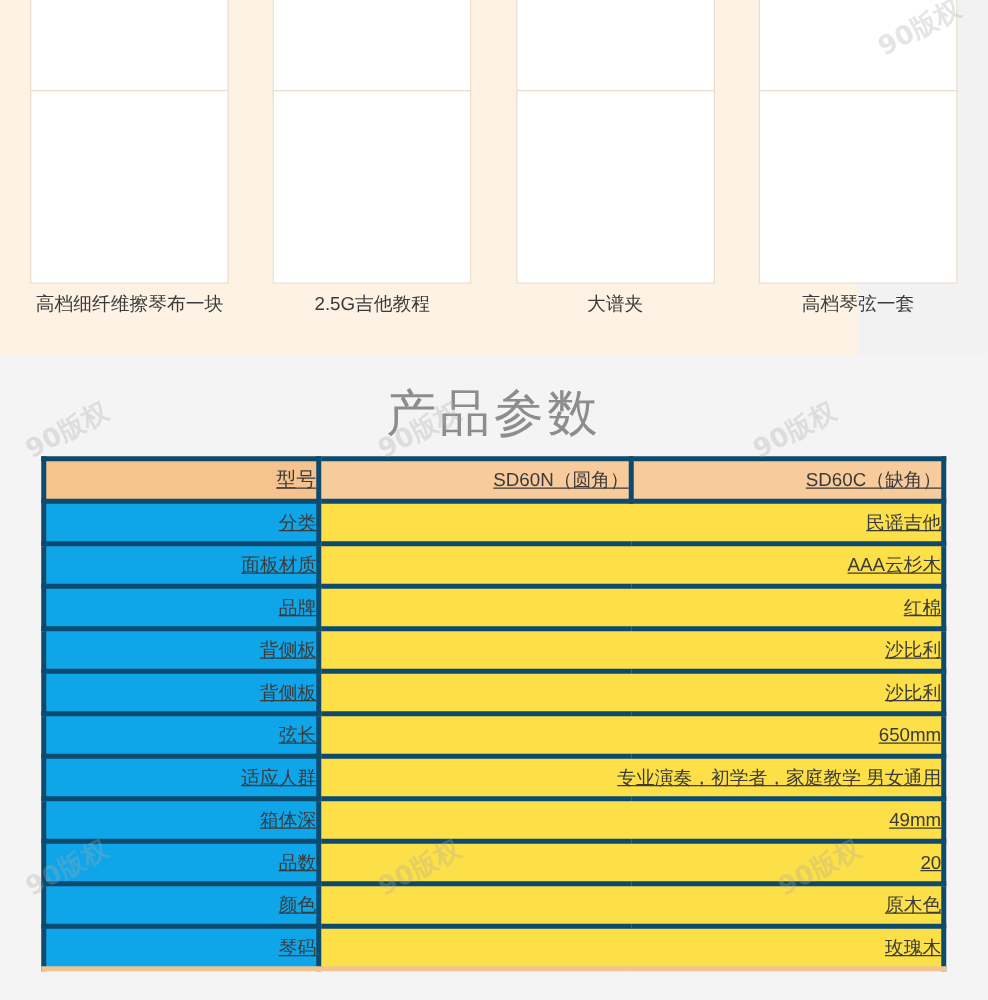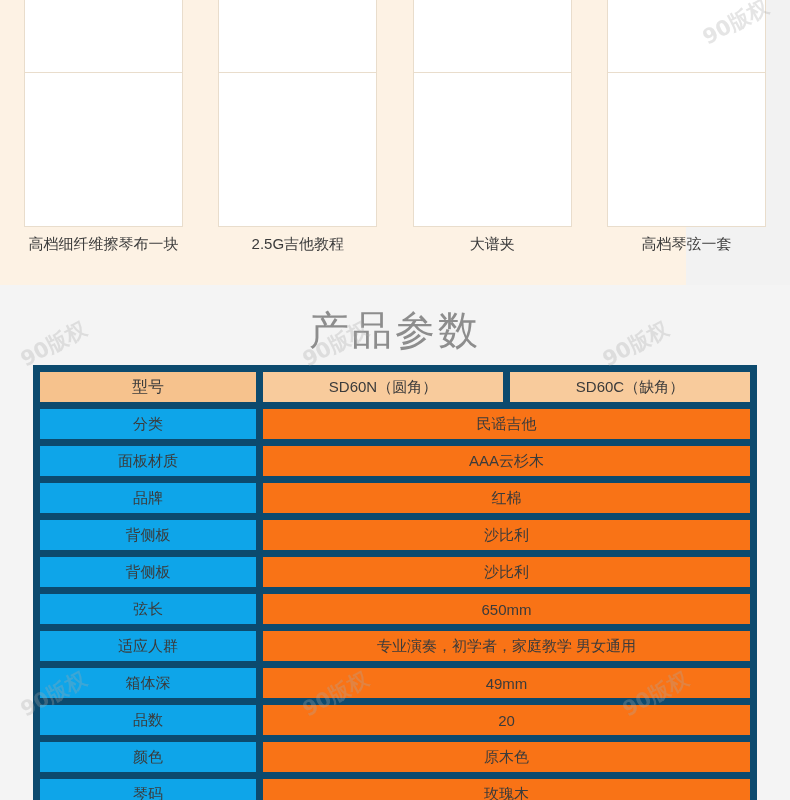--- a/index.html
+++ b/index.html
@@ -90,33 +90,34 @@
   }
   .spec-table {
     position: absolute;
     left: 33px;
     top: 80px;
     width: 724px;
     border-collapse: collapse;
     table-layout: fixed;
   }
   .spec-table td {
-    border: 7px solid #0c4a6e;
+    border: 4px solid #0c4a6e;
     height: 30px;
     font-size: 15px;
     color: #3b3b3b;
-    text-align: center;
+    text-align: right;
     padding: 0;
+    text-decoration: underline;
   }
   .spec-table td.label {
     width: 216px;
     background: #0ea5e9;
   }
   .spec-table td.val {
-    background: #f97316;
+    background: #fde047;
   }
   .spec-table tr.head td.label {
     background: #f6c28d;
     font-size: 16px;
   }
   .spec-table tr.head td.val {
     background: #f8cb9c;
     font-size: 15px;
     margin-top: 16px;
   }

